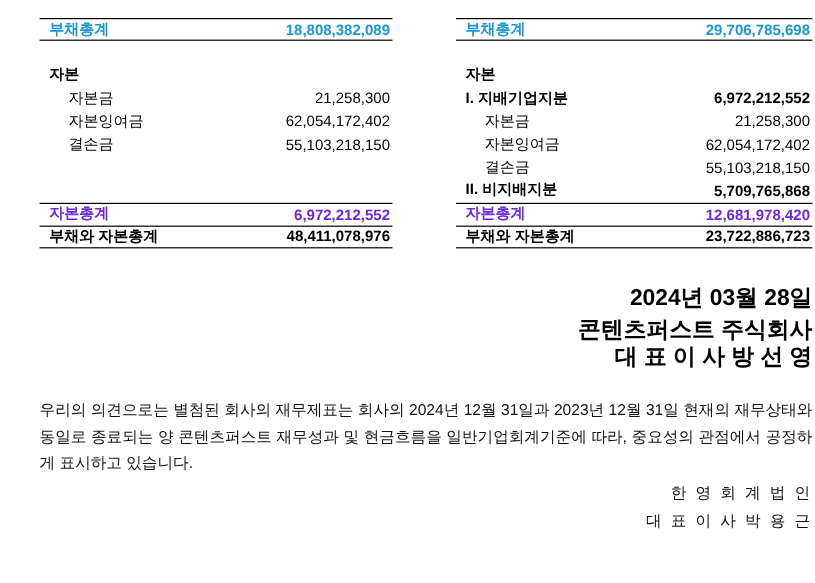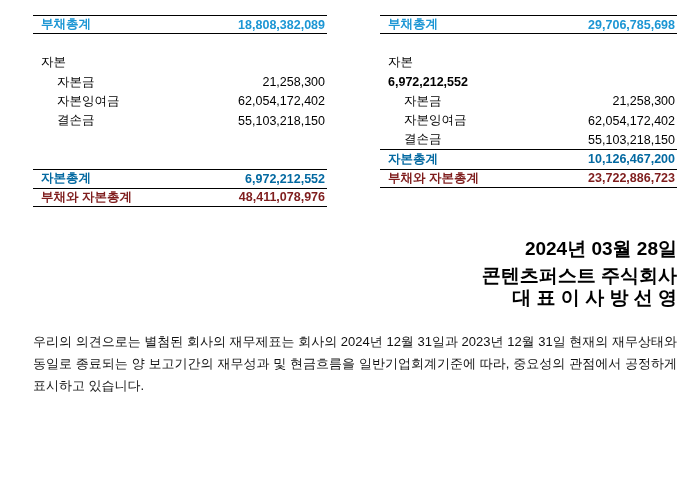--- a/index.html
+++ b/index.html
@@ -38,32 +38,32 @@
   }
   .row .lbl { text-align: left; }
   .row .val { text-align: center; }
 
   .r-total {
     border-top: 1.5px solid #000;
     border-bottom: 1.5px solid #000;
     color: #1c96d4;
     font-weight: bold;
   }
-  .r-header { font-weight: normal; }
+  .r-header { font-weight: bold; }
   .r-item .lbl { padding-left: 16px; }
   .r-item-bold { font-weight: bold; }
   .r-subtotal {
     border-top: 1.5px solid #000;
-    color: #0369a1;
+    color: #6d28d9;
     font-weight: bold;
   }
   .r-grand {
     border-top: 1.5px solid #000;
     border-bottom: 1.5px solid #000;
-    color: #7f1d1d;
+    color: #000000;
     font-weight: bold;
   }
 
   
   .sign-block {
     position: absolute;
     top: 242px;
     right: 2px;
     text-align: right;
     font-weight: bold;
@@ -154,46 +154,55 @@
     </div>
     <div class="row">
       <span class="lbl"></span>
       <span class="val"></span>
     </div>
     <div class="row r-header">
       <span class="lbl">자본</span>
       <span class="val"></span>
     </div>
     <div class="row r-item-bold">
+      <span class="lbl">I. 지배기업지분</span>
       <span class="val">6,972,212,552</span>
     </div>
     <div class="row r-item">
       <span class="lbl">자본금</span>
       <span class="val">21,258,300</span>
     </div>
     <div class="row r-item">
       <span class="lbl">자본잉여금</span>
       <span class="val">62,054,172,402</span>
     </div>
     <div class="row r-item">
       <span class="lbl">결손금</span>
       <span class="val">55,103,218,150</span>
     </div>
+    <div class="row r-item-bold">
+      <span class="lbl">II. 비지배지분</span>
+      <span class="val">5,709,765,868</span>
+    </div>
     <div class="row r-subtotal">
       <span class="lbl">자본총계</span>
-      <span class="val">10,126,467,200</span>
+      <span class="val">12,681,978,420</span>
     </div>
     <div class="row r-grand">
       <span class="lbl">부채와 자본총계</span>
       <span class="val">23,722,886,723</span>
     </div>
   </div>
 
   <div class="sign-block">
     <div class="line l-date">2024년 03월 28일</div>
     <div class="line l-company">콘텐츠퍼스트 주식회사</div>
     <div class="line l-ceo">대 표 이 사   방 선 영</div>
   </div>
 
-  <div class="opinion">우리의 의견으로는 별첨된 회사의 재무제표는 회사의 2024년 12월 31일과 2023년 12월 31일 현재의 재무상태와 동일로 종료되는 양 보고기간의 재무성과 및 현금흐름을 일반기업회계기준에 따라, 중요성의 관점에서 공정하게 표시하고 있습니다.</div>
-
+  <div class="opinion">우리의 의견으로는 별첨된 회사의 재무제표는 회사의 2024년 12월 31일과 2023년 12월 31일 현재의 재무상태와 동일로 종료되는 양 콘텐츠퍼스트 재무성과 및 현금흐름을 일반기업회계기준에 따라, 중요성의 관점에서 공정하게 표시하고 있습니다.</div>
+
+  <div class="auditor-block">
+    <div class="line l-firm">한 영 회 계 법 인</div>
+    <div class="line l-auditor-ceo">대 표 이 사 박 용 근</div>
+  </div>
 
 </div>
 
 </body></html>

